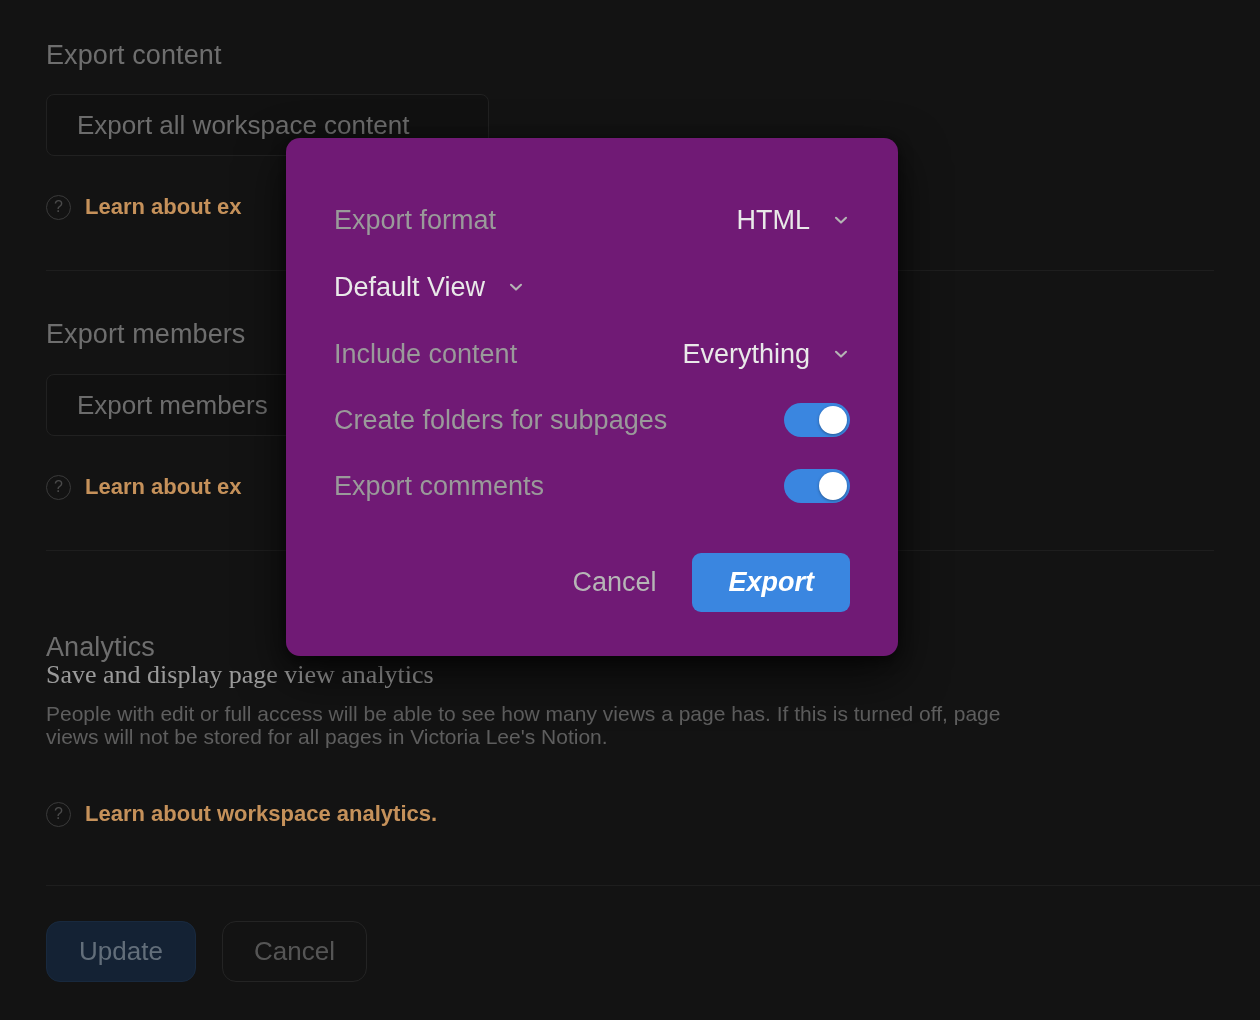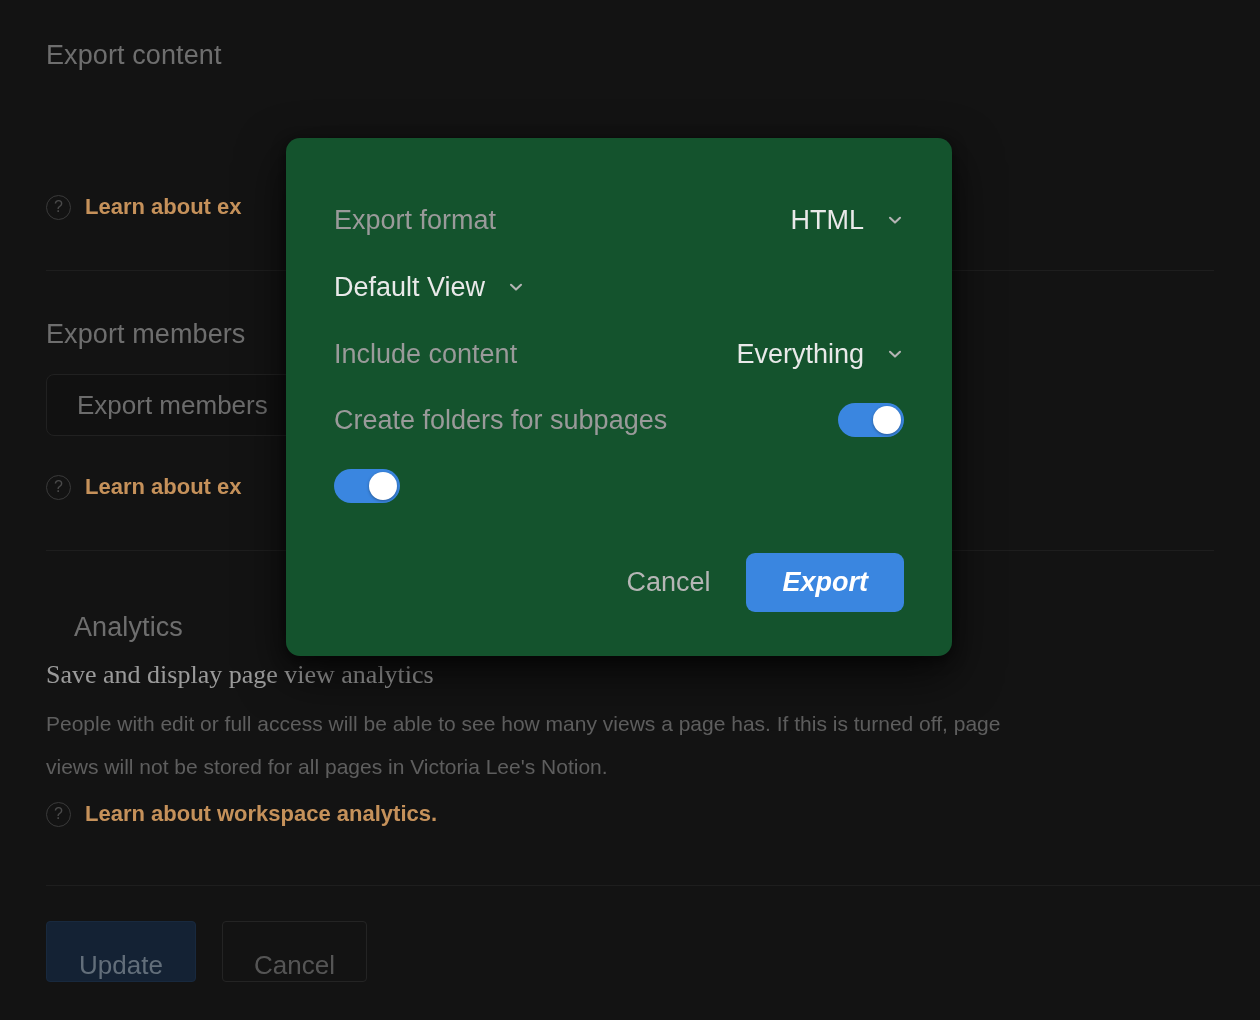--- a/index.html
+++ b/index.html
@@ -83,52 +83,52 @@
   .an-sub {
     position: absolute;
     color: #c6c6c6;
     font-size: 26px;
     white-space: nowrap;
   }
   .an-desc {
     position: absolute;
     color: #787878;
     font-size: 21px;
-    line-height: 43px;
+    line-height: 23px;
     width: 1010px;
   }
 
   .footbtn {
     position: absolute;
-    border-radius: 4px;
-    display: flex;
-    align-items: flex-end;
+    border-radius: 14px;
+    display: flex;
+    align-items: center;
     justify-content: center;
     font-size: 26px;
     white-space: nowrap;
   }
   #btn-update {
     background: #1a2c43;
     color: #7e8d9c;
     border: 1px solid #1f3550;
   }
   #btn-cancel-footer {
     background: transparent;
     color: #6d6d6d;
     border: 1px solid #2e2e2e;
   }
 
   
   #modal {
     position: absolute;
     left: 286px;
     top: 138px;
-    width: 666px;
+    width: 612px;
     height: 518px;
-    background: #14532d;
+    background: #701a75;
     border-radius: 14px;
     box-shadow: 0 18px 48px rgba(0,0,0,0.62), 0 4px 14px rgba(0,0,0,0.5);
     padding: 0 48px;
   }
 
   .mrow {
     position: absolute;
     left: 48px;
     right: 48px;
     height: 48px;
@@ -224,20 +224,23 @@
 </style>
 </head>
 <body>
 
 <div id="stage">
 
   <div id="backdrop">
 
     <div class="section-title" style="left:46px; top:40px;">Export content</div>
 
+    <div class="pillbox" style="left:46px; top:94px; width:443px; height:62px;">
+      <span>Export all workspace content</span>
+    </div>
 
     <div class="learnrow" style="left:46px; top:194px;">
       <span class="qmark">?</span>
       <span class="ltxt">Learn about ex</span>
     </div>
 
     <div class="divider" style="left:46px; top:270px; width:1168px;"></div>
 
     <div class="section-title" style="left:46px; top:319px;">Export members</div>
 
@@ -245,21 +248,21 @@
       <span>Export members</span>
     </div>
 
     <div class="learnrow" style="left:46px; top:474px;">
       <span class="qmark">?</span>
       <span class="ltxt">Learn about ex</span>
     </div>
 
     <div class="divider" style="left:46px; top:550px; width:1168px;"></div>
 
-    <div class="section-title" style="left:46px; top:612px;margin-left:28px;">Analytics</div>
+    <div class="section-title" style="left:46px; top:632px;">Analytics</div>
 
     <div class="an-sub" style="left:46px; top:660px;font-family:Liberation Serif, serif;">Save and display page view analytics</div>
 
     <div class="an-desc" style="left:46px; top:702px;">People with edit or full access will be able to see how many views a page has. If this is turned off, page views will not be stored for all pages in Victoria Lee's Notion.</div>
 
     <div class="learnrow" style="left:46px; top:801px;">
       <span class="qmark">?</span>
       <span class="ltxt">Learn about workspace analytics.</span>
     </div>
 
@@ -306,20 +309,21 @@
     </div>
 
     <div class="mrow" style="top:258px;">
       <div class="mlabel">Create folders for subpages</div>
       <div class="toggle on">
         <div class="knob"></div>
       </div>
     </div>
 
     <div class="mrow" style="top:324px;">
+      <div class="mlabel">Export comments</div>
       <div class="toggle on">
         <div class="knob"></div>
       </div>
     </div>
 
     <div id="modal-actions">
       <button id="btn-modal-cancel">Cancel</button>
       <button id="btn-modal-export">Export</button>
     </div>
   </div>

